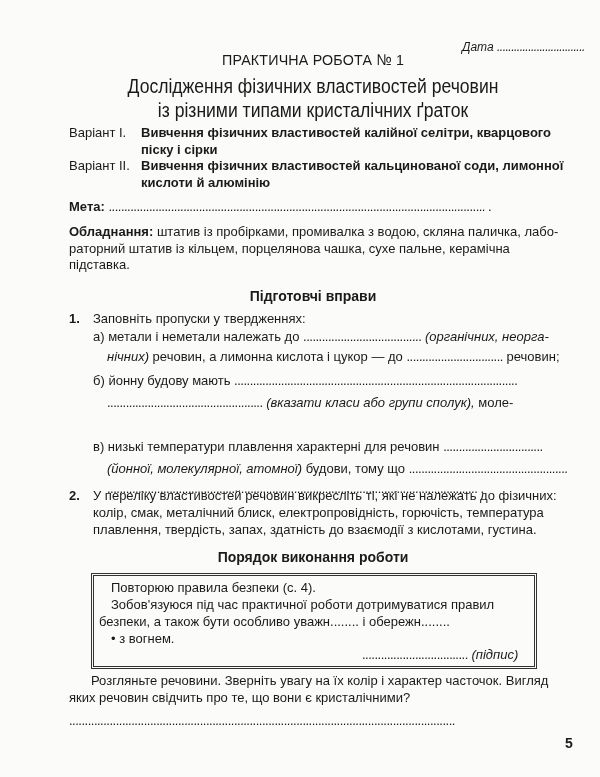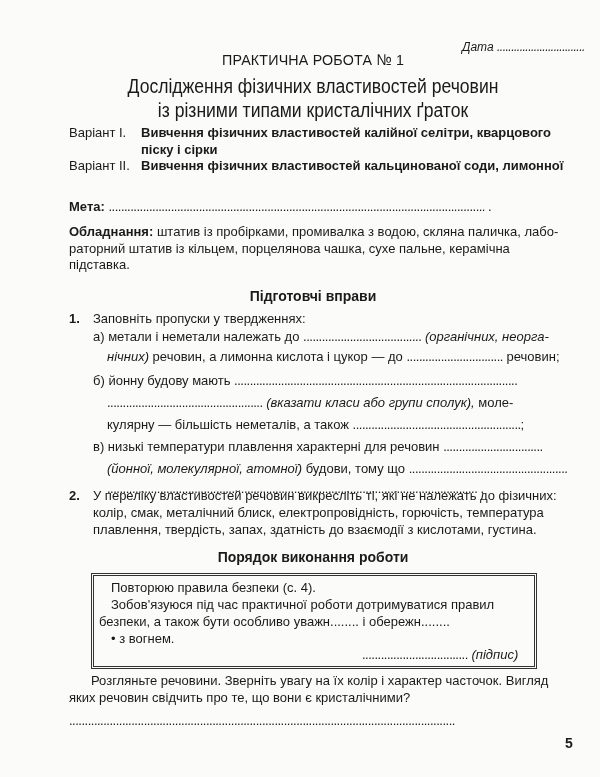--- a/index.html
+++ b/index.html
@@ -43,21 +43,21 @@
   <div class="title-small">ПРАКТИЧНА РОБОТА № 1</div>
   <div class="title-big">
     <div>Дослідження фізичних властивостей речовин</div>
     <div>із різними типами кристалічних ґраток</div>
   </div>
 
   <div class="variant" style="top:125px;">
     <span class="vl">Варіант І.</span><span class="vt"><span>Вивчення фізичних властивостей калійної селітри, кварцового</span><br><span>піску і сірки</span></span>
   </div>
   <div class="variant" style="top:158px;">
-    <span class="vl">Варіант ІІ.</span><span class="vt"><span>Вивчення фізичних властивостей кальцинованої соди, лимонної</span><br></span>
+    <span class="vl">Варіант ІІ.</span><span class="vt"><span>Вивчення фізичних властивостей кальцинованої соди, лимонної</span><br><span>кислоти й алюмінію</span></span>
   </div>
 
   <div class="block" style="top:199px;">
     <span class="b">Мета:</span>
     <span class="dots">......................................................................................................................... .</span>
   </div>
 
   <div class="block" style="top:224px;">
     <div><span class="b">Обладнання:</span> <span>штатив із пробірками, промивалка з водою, скляна паличка, лабо-</span></div>
     <div>раторний штатив із кільцем, порцелянова чашка, сухе пальне, керамічна підставка.</div>
@@ -80,24 +80,20 @@
       <span>речовин;</span>
     </div>
     <div class="sub" style="top:62px;">
       <span>б) йонну будову мають</span>
       <span class="dots">...........................................................................................</span>
     </div>
     <div class="sub" style="top:84px; left:38px;">
       <span class="dots">..................................................</span>
       <span class="i">(вказати класи або групи сполук),</span>
       <span>моле-</span>
-    </div>
-    <div class="sub" style="top:106px; left:38px;">
-      <span>кулярну — більшість неметалів, а також</span>
-      <span class="dots">......................................................;</span>
     </div>
     <div class="sub" style="top:128px;">
       <span>в) низькі температури плавлення характерні для речовин</span>
       <span class="dots">................................</span>
     </div>
     <div class="sub" style="top:150px; left:38px;">
       <span class="i">(йонної, молекулярної, атомної)</span>
       <span>будови, тому що</span>
       <span class="dots">...................................................</span>
     </div>

